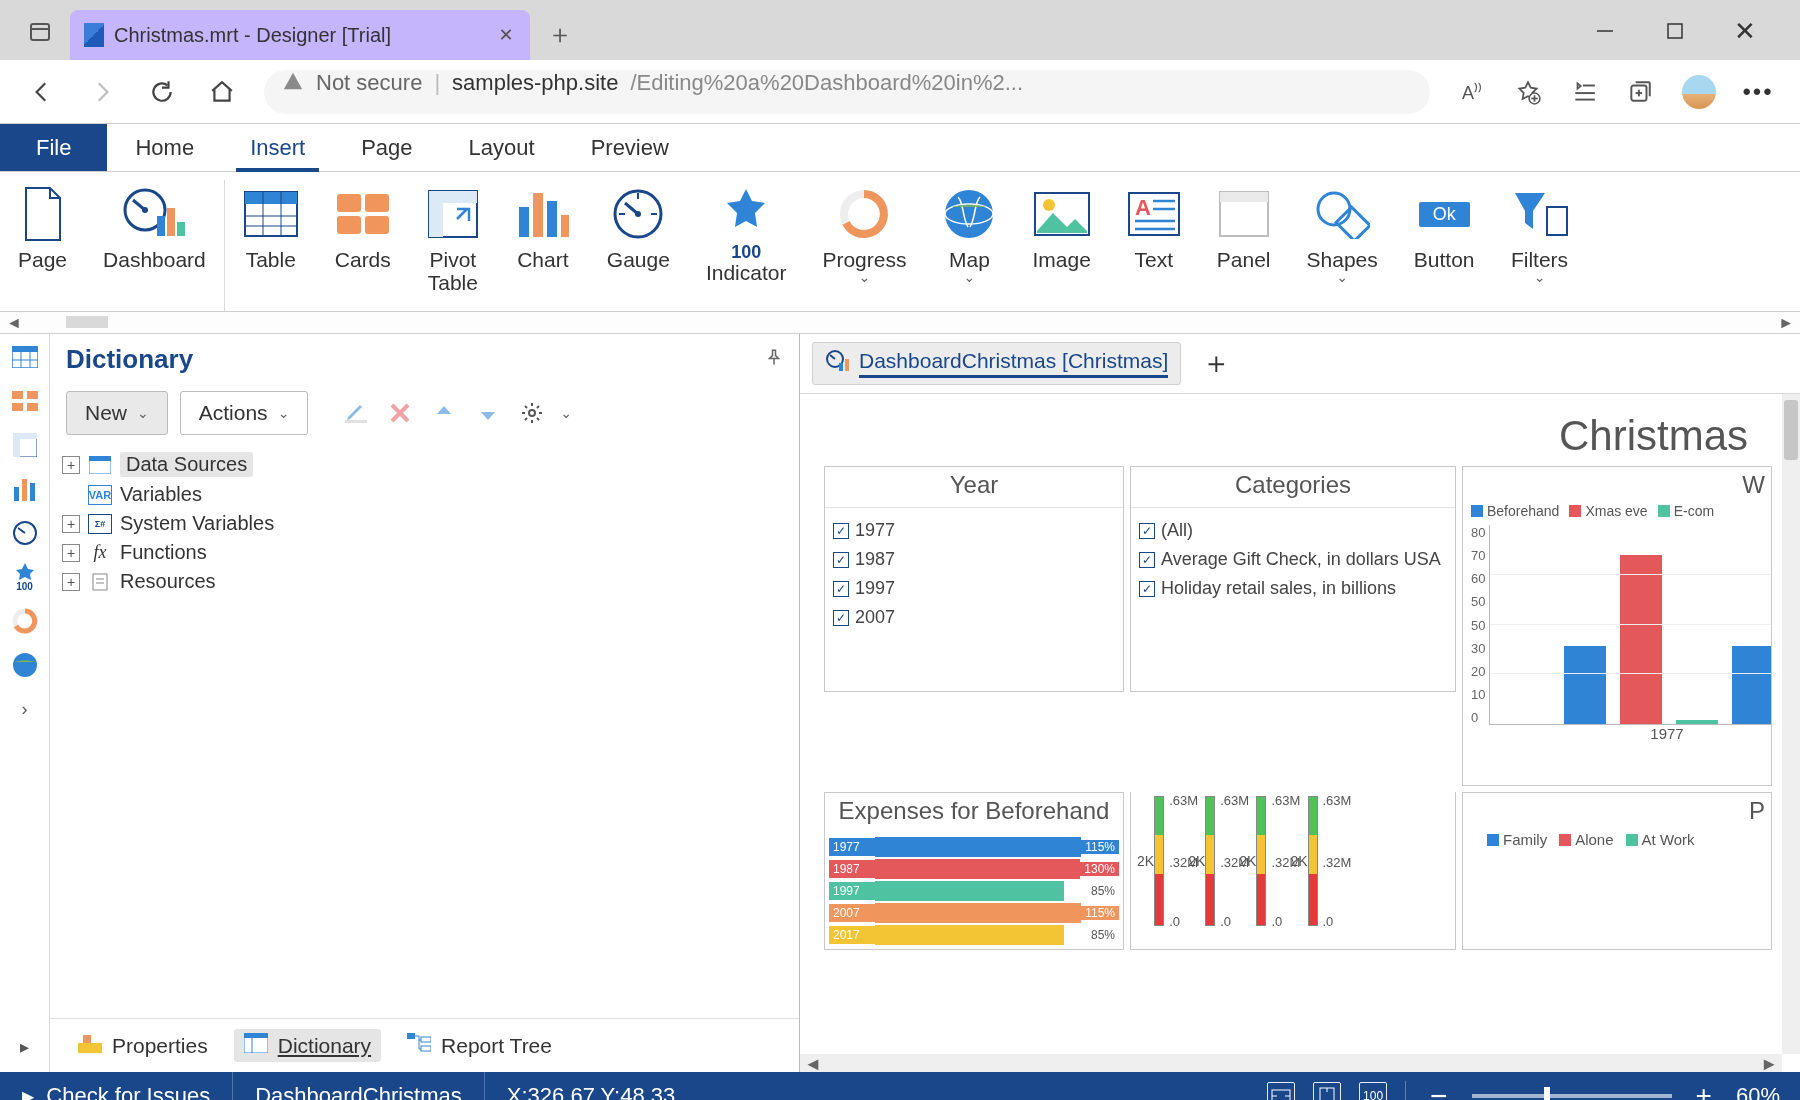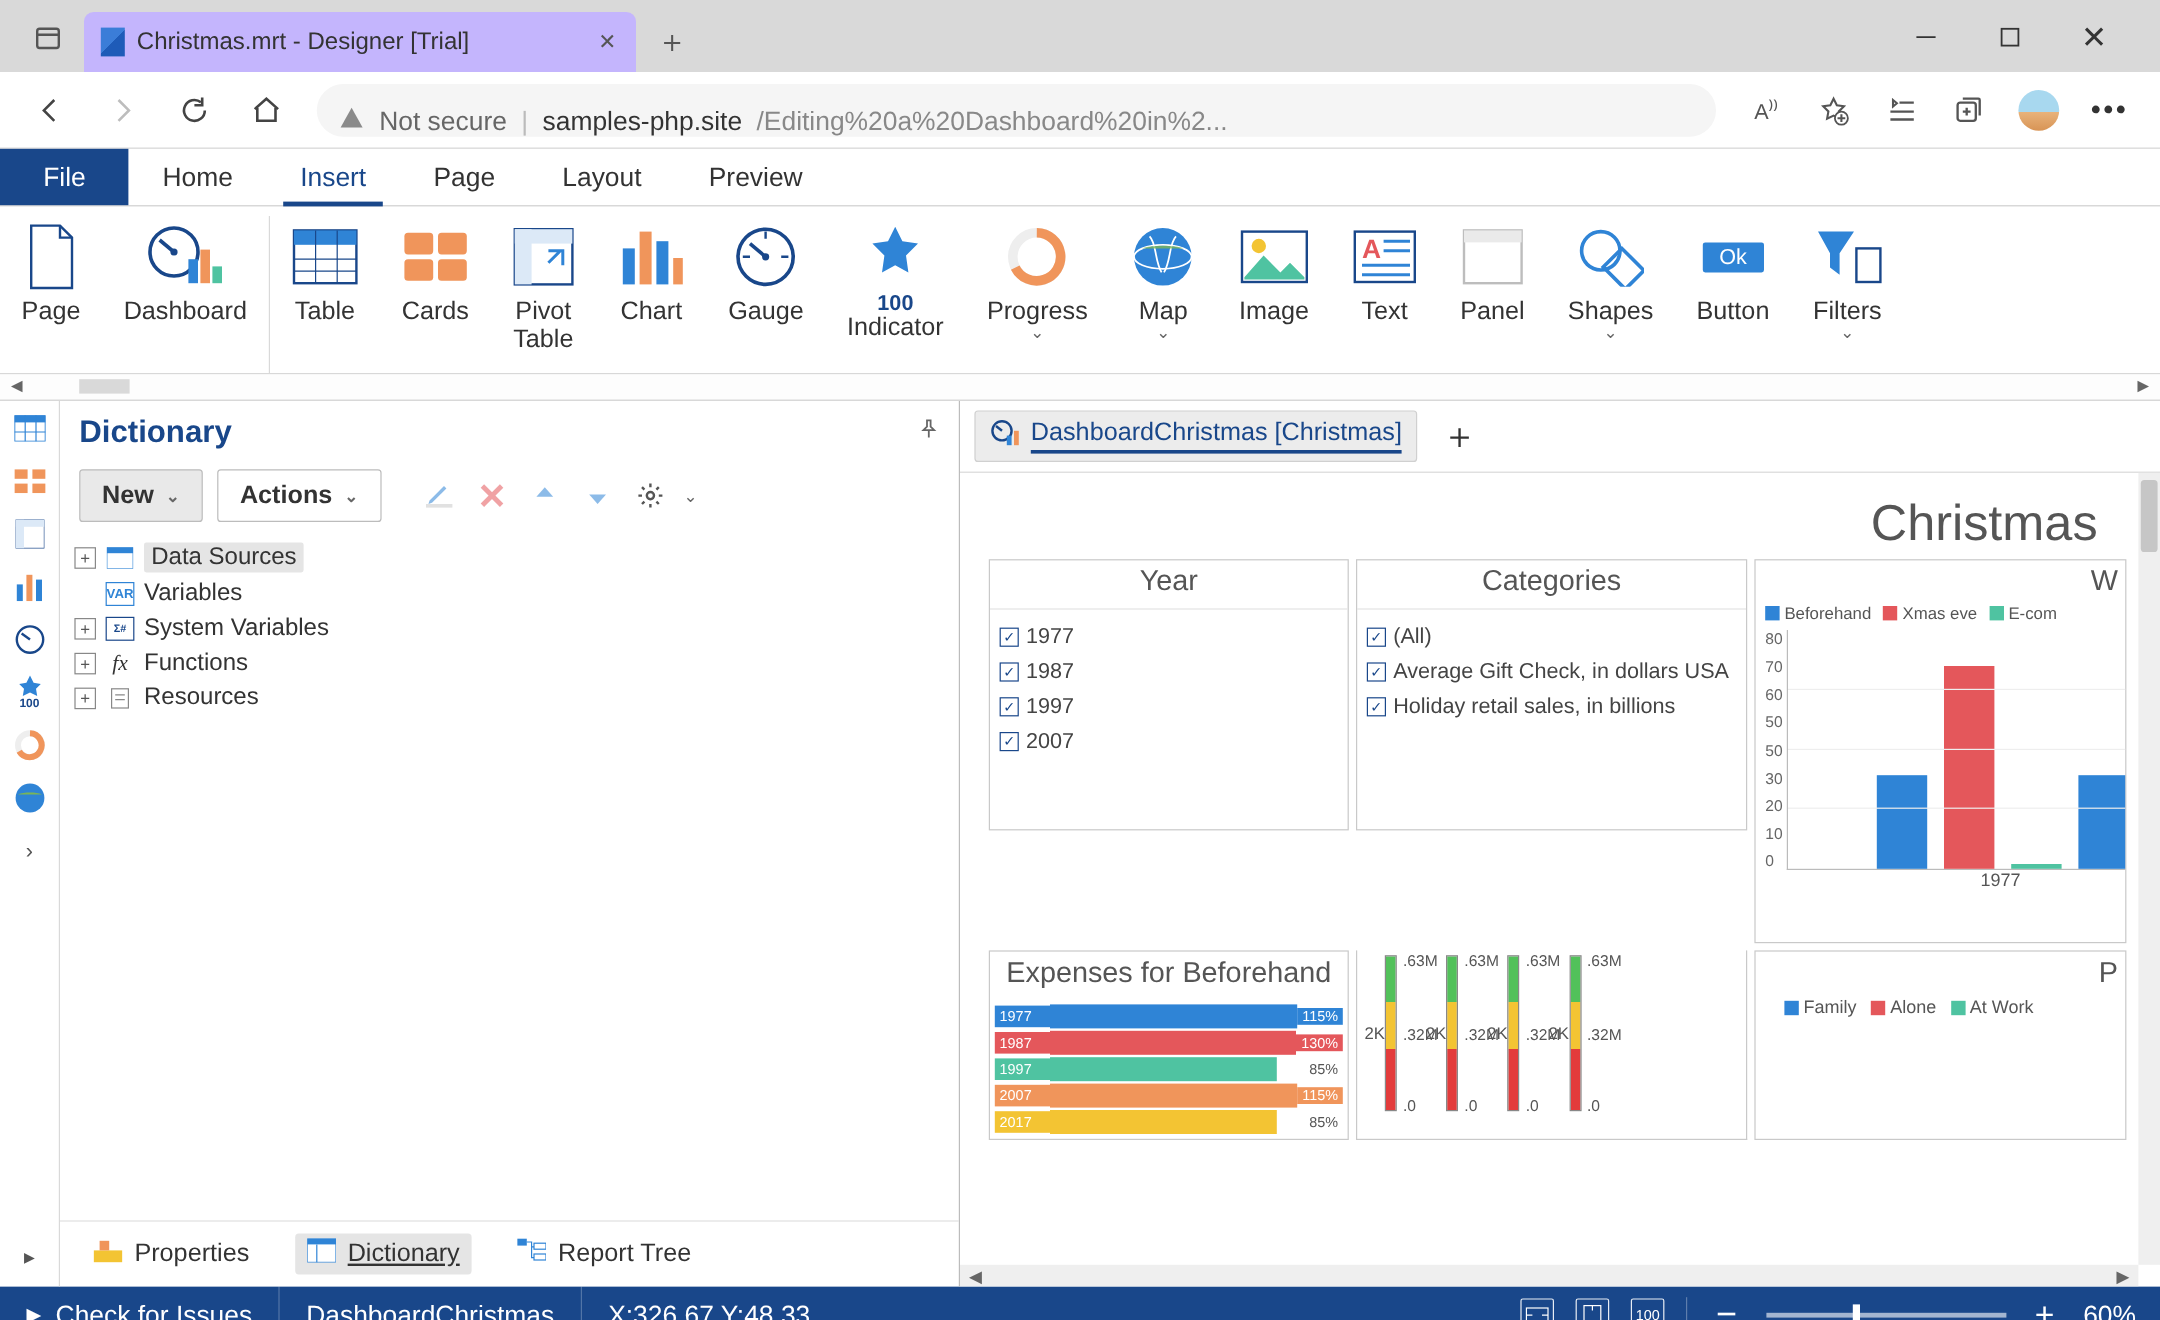--- a/index.html
+++ b/index.html
@@ -14,21 +14,21 @@
 .tab-favicon { width: 20px; height: 24px; background: linear-gradient(135deg, #3b7dd8 50%, #1e5bb8 50%); }
 .tab-title { font-size: 20px; color: #333; flex: 1; white-space: nowrap; overflow: hidden; }
 .tab-close { width: 20px; height: 20px; display: flex; align-items: center; justify-content: center; color: #555; }
 .new-tab { width: 40px; height: 40px; display: flex; align-items: center; justify-content: center; color: #555; margin: 0 0 6px 10px; font-size: 26px; }
 .win-controls { margin-left: auto; display: flex; gap: 40px; padding: 0 30px 14px 0; }
 .win-btn { width: 30px; height: 30px; display: flex; align-items: center; justify-content: center; color: #333; font-size: 20px; }
 
 .addrbar { background: #fff; height: 64px; display: flex; align-items: center; padding: 0 14px; gap: 4px; border-bottom: 1px solid #cfcfcf; }
 .nav-btn { width: 56px; height: 48px; display: flex; align-items: center; justify-content: center; color: #444; }
 .nav-btn svg { width: 26px; height: 26px; stroke: #444; fill: none; stroke-width: 2; }
-.url-pill { flex: 1; height: 44px; background: #f5f5f5; border-radius: 22px; display: flex; align-items: flex-end; padding: 0 18px; gap: 12px; margin: 0 10px; }
+.url-pill { flex: 1; height: 44px; background: #f5f5f5; border-radius: 22px; display: flex; align-items: flex-start; padding: 0 18px; gap: 12px; margin: 0 10px; }
 .url-warn { color: #777; }
 .url-secure { color: #666; font-size: 22px; }
 .url-sep { color: #bbb; font-size: 22px; }
 .url-host { color: #333; font-size: 22px; }
 .url-path { color: #888; font-size: 22px; white-space: nowrap; overflow: hidden; }
 .addr-icons { display: flex; align-items: center; gap: 28px; padding: 0 14px; }
 .addr-icon { width: 28px; height: 28px; display: flex; align-items: center; justify-content: center; color: #555; }
 .addr-icon svg { width: 26px; height: 26px; }
 .avatar { width: 34px; height: 34px; border-radius: 50%; background: linear-gradient(180deg, #a8d8ef 55%, #e8b27a 55%, #d89455); }
 
@@ -61,34 +61,34 @@
 
 .rail { width: 50px; background: #fff; border-right: 1px solid #d9d9d9; display: flex; flex-direction: column; align-items: center; padding-top: 8px; gap: 14px; }
 .rail-i { width: 30px; height: 30px; display: flex; align-items: center; justify-content: center; }
 
 
 .dict { width: 750px; background: #fff; border-right: 1px solid #bcbcbc; display: flex; flex-direction: column; }
 .dict-hdr { display: flex; align-items: center; padding: 10px 16px; }
 .dict-title { color: #19478a; font-size: 26px; font-weight: 700; }
 .dict-pin { margin-left: auto; color: #666; }
 .dict-tools { display: flex; align-items: center; gap: 12px; padding: 6px 16px 10px 16px; }
-.dbtn { border: 1px solid #bcbcbc; background: #fff; border-radius: 3px; height: 44px; display: flex; align-items: center; gap: 10px; padding: 0 18px; font-size: 21px; color: #333; font-weight: bold; }
+.dbtn { border: 1px solid #bcbcbc; background: #fff; border-radius: 3px; height: 44px; display: flex; align-items: center; gap: 10px; padding: 0 18px; font-size: 21px; color: #333; }
 .dbtn.new { background: #e9e9e9; }
 .tool-ico { width: 32px; height: 32px; display: flex; align-items: center; justify-content: center; opacity: .55; }
 .tool-ico.en { opacity: 1; }
 .caret { font-size: 14px; color: #666; }
 
 .tree { padding: 4px 10px; flex: 1; }
 .tnode { display: flex; align-items: center; gap: 8px; padding: 3px 2px; font-size: 20px; color: #333; }
 .texp { width: 18px; height: 18px; border: 1px solid #888; display: flex; align-items: center; justify-content: center; font-size: 14px; line-height: 1; color: #555; background: #fff; }
 .texp.none { border: none; }
 .tlabel.sel { background: #e5e5e5; padding: 1px 6px; border-radius: 2px; }
 .ticon { width: 24px; height: 20px; display: flex; align-items: center; justify-content: center; font-size: 14px; }
 
-.dict-footer { display: flex; align-items: center; gap: 28px; padding: 10px 18px; border-top: 1px solid #e0e0e0; }
+.dict-footer { display: flex; align-items: center; gap: 16px; padding: 10px 18px; border-top: 1px solid #e0e0e0; }
 .dfbtn { display: flex; align-items: center; gap: 10px; font-size: 21px; color: #333; padding: 4px 10px; border-radius: 3px; }
 .dfbtn.active { background: #e5e5e5; }
 .dfbtn.active .dflabel { text-decoration: underline; }
 
 
 .canvas-wrap { flex: 1; display: flex; flex-direction: column; background: #fff; }
 .doc-tabs { display: flex; align-items: center; gap: 14px; padding: 8px 12px; }
 .doc-tab { display: flex; align-items: center; gap: 8px; background: #ececec; padding: 6px 12px; border-radius: 3px; border:1px solid #d0d0d0; }
 .doc-tab .dt-label { color: #19478a; font-size: 21px; border-bottom: 3px solid #19478a; padding-bottom: 2px; }
 .doc-add { font-size: 30px; color: #333; padding: 0 6px; }

